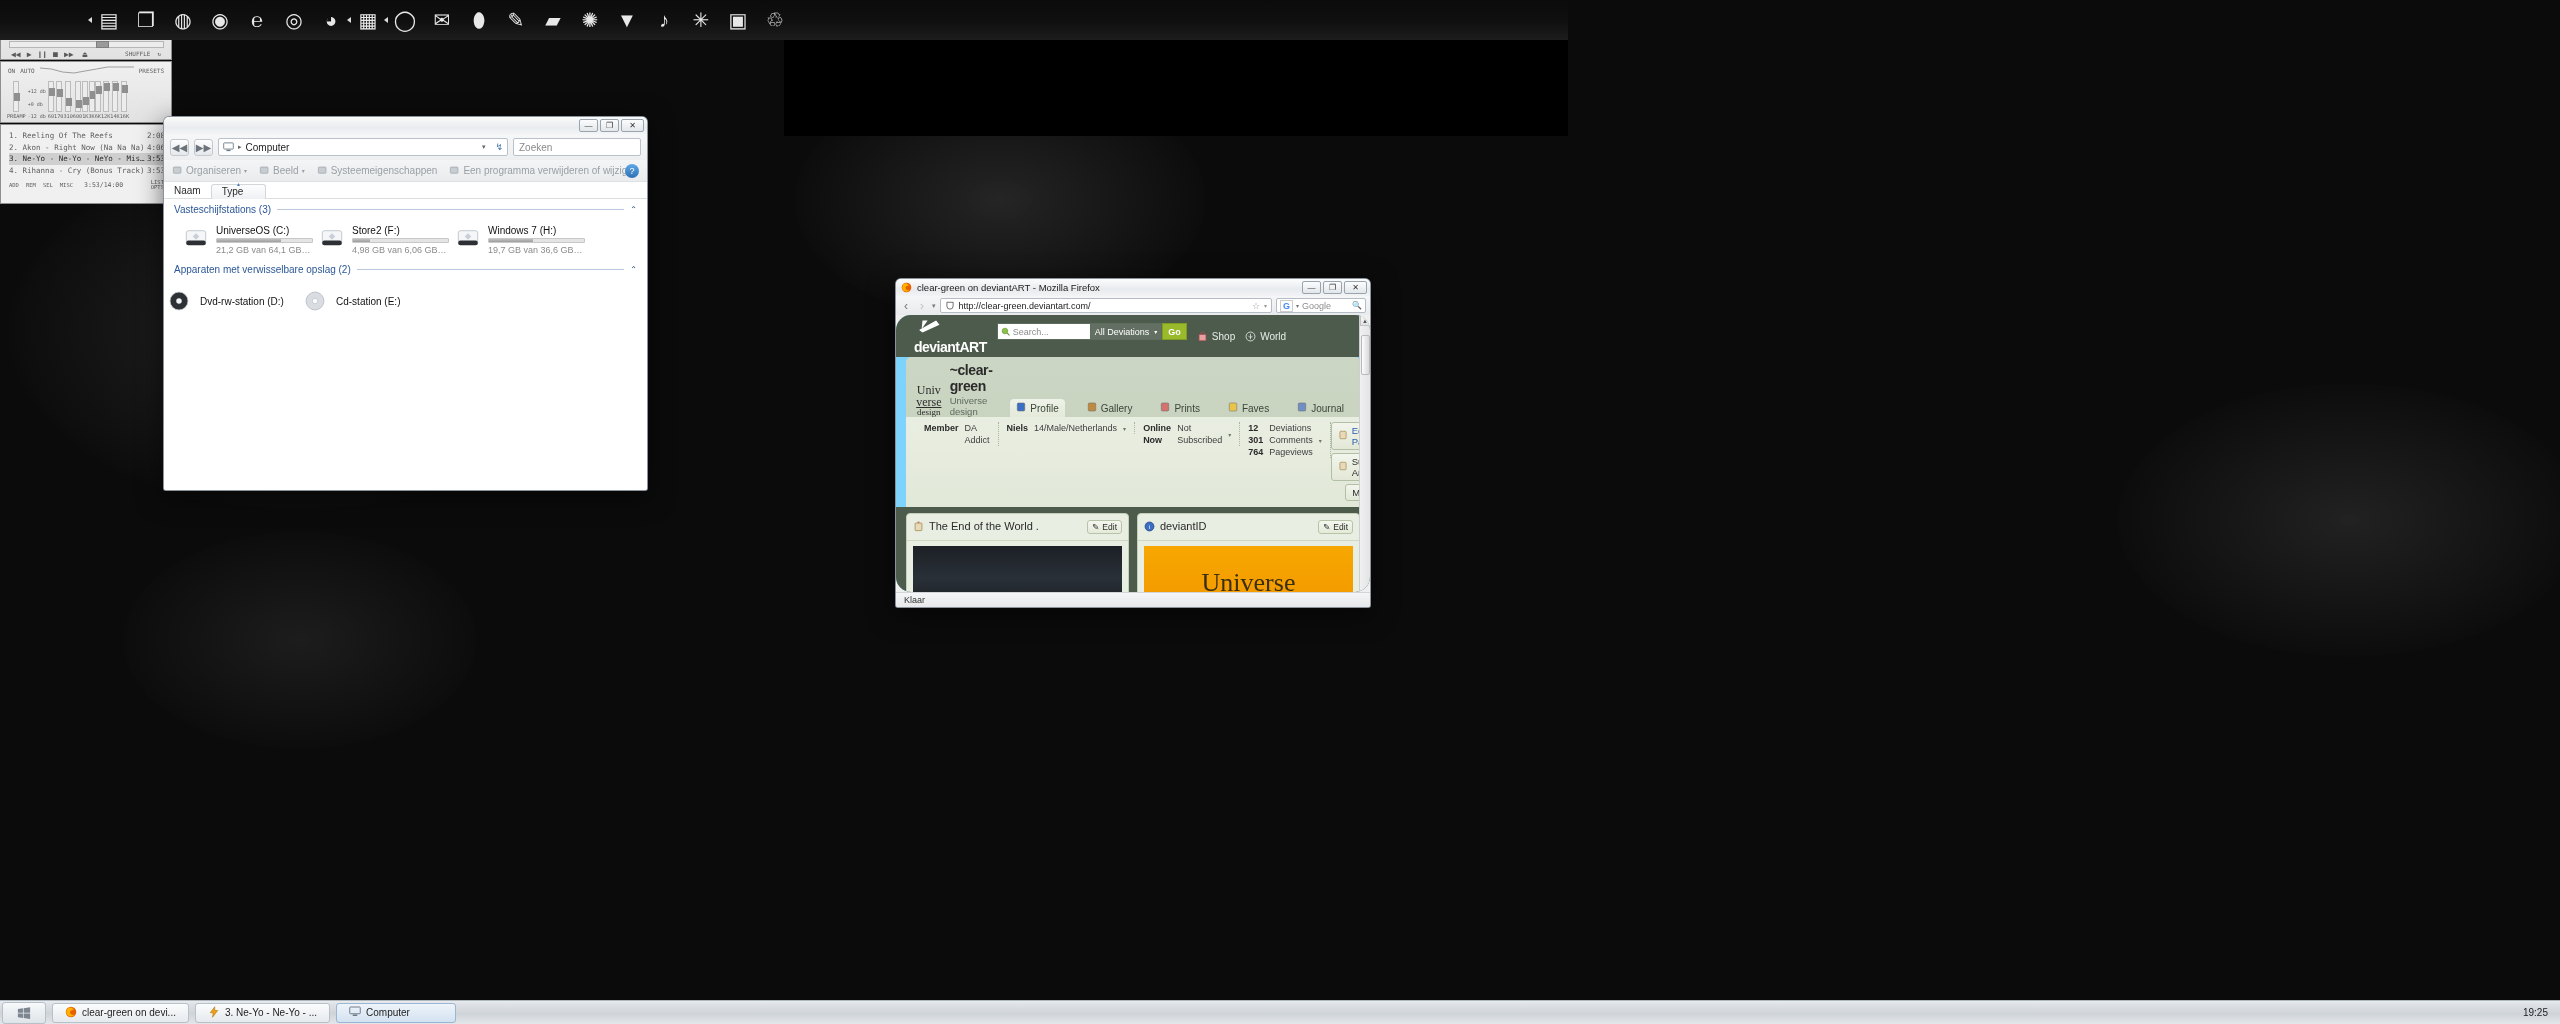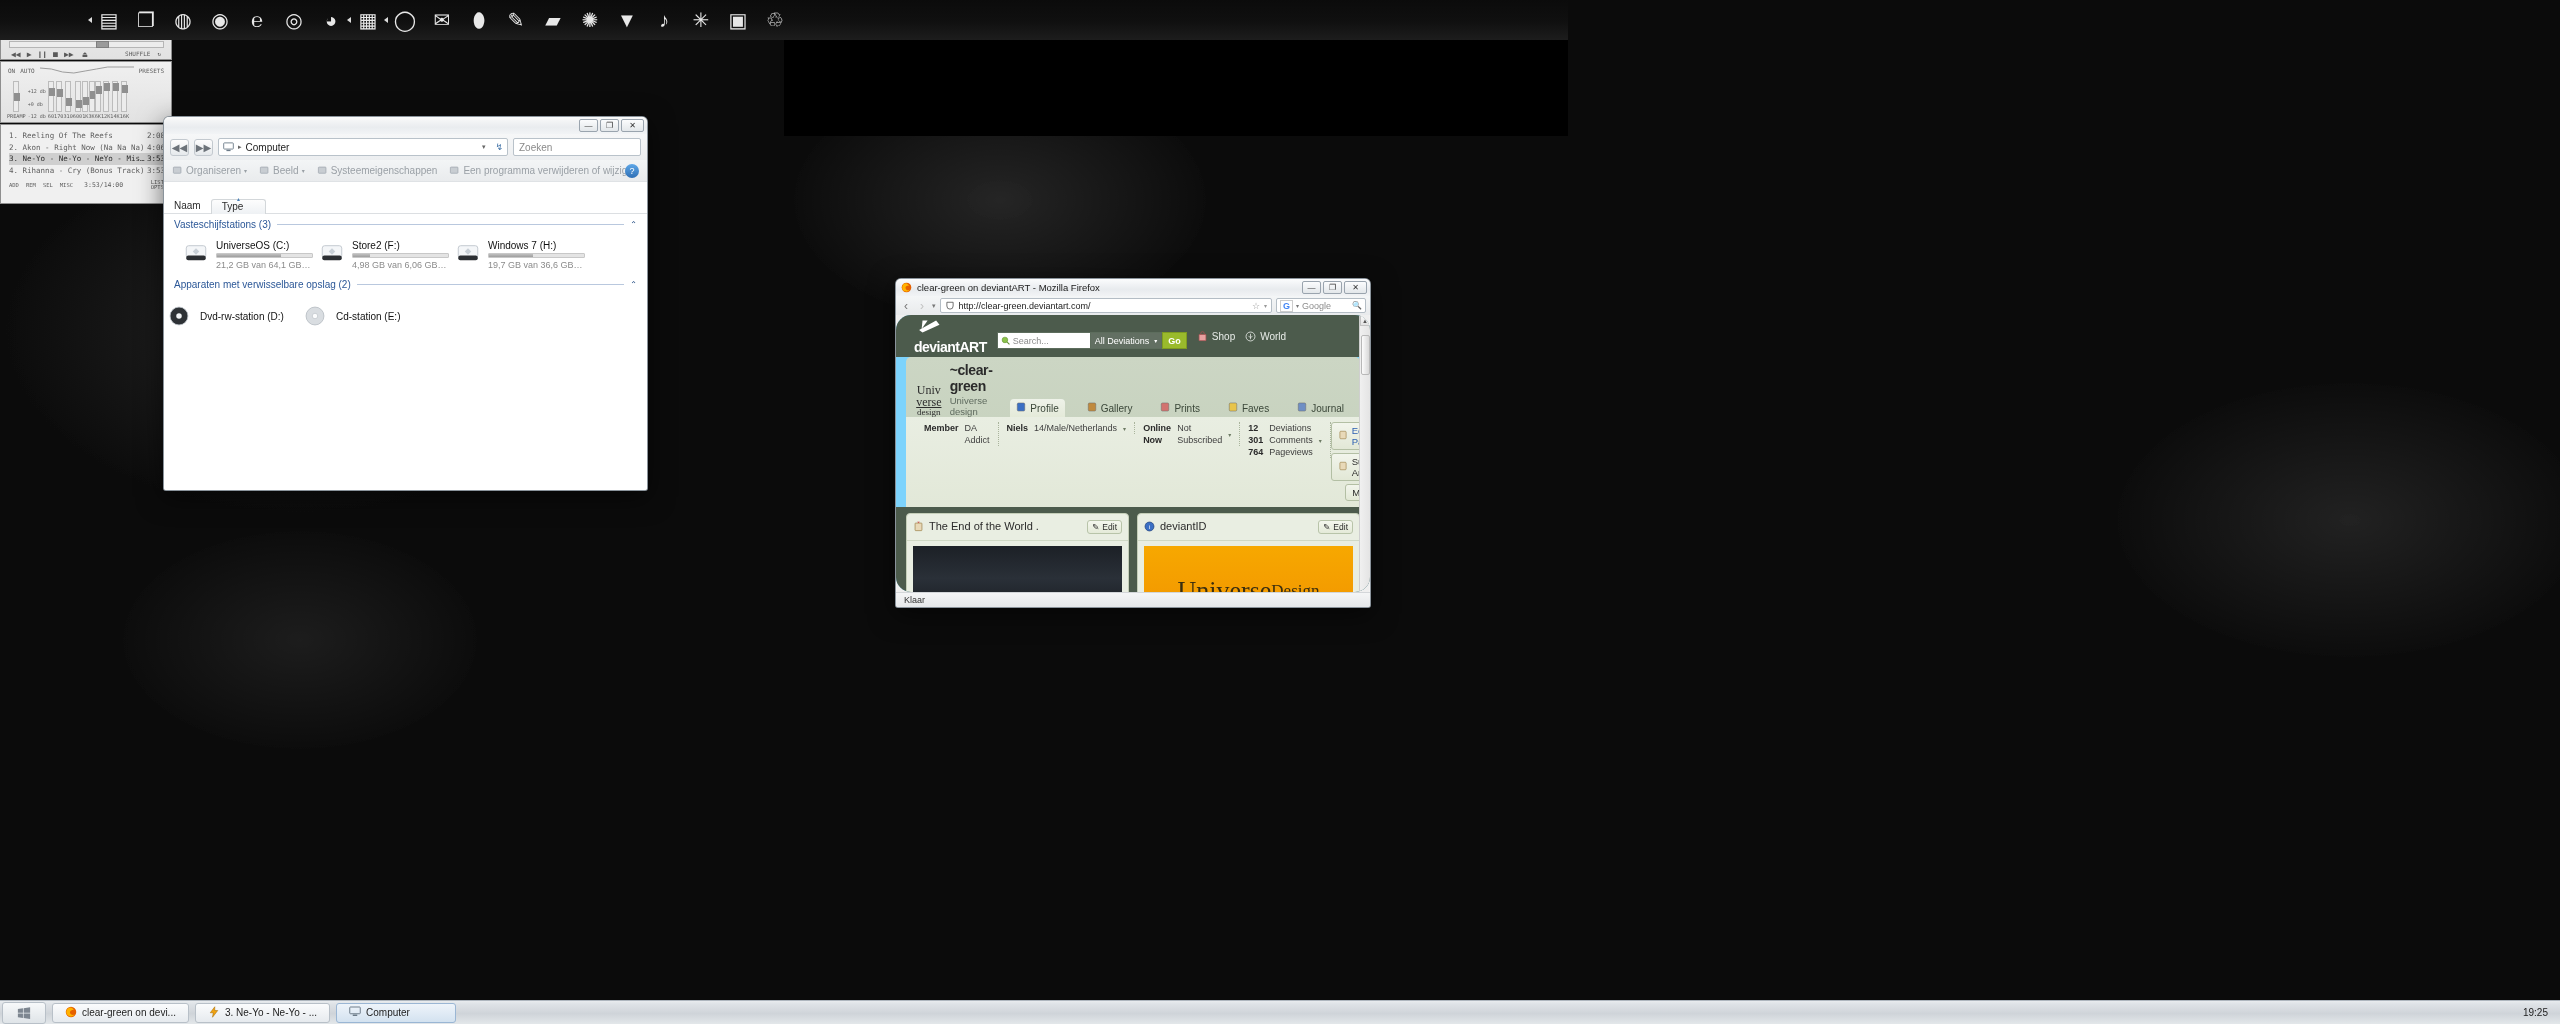--- a/index.html
+++ b/index.html
@@ -119,21 +119,21 @@
   }
   .tb-item{ display:flex; align-items:center; gap:3px; cursor:pointer; white-space:nowrap; }
   .tb-ico{ width:11px;height:11px;display:inline-block; }
   .caret{ font-size:6px; color:#9aa0a6; }
   .help-circle{
     position:absolute; right:8px; top:4px; width:14px;height:14px;border-radius:50%;
     background:linear-gradient(180deg,#5fa8e8,#2f6fb5); color:#fff;font-size:9px;
     display:flex;align-items:center;justify-content:center;cursor:pointer;
   }
   .exp-colhdr{
-    height:32px; display:flex; align-items:flex-end;
+    height:17px; display:flex; align-items:flex-end;
     background:#fff; border-bottom:1px solid #dcdfe2;
     padding-left:8px; font-size:10px; color:#2b2b2b;
   }
   .col{ padding:2px 10px 2px 2px; position:relative; cursor:pointer; }
   .col.active{
     background:linear-gradient(180deg,#fdfdfd,#eef1f4);
     border:1px solid #d3d7da; border-bottom:none; border-radius:3px 3px 0 0;
     padding:1px 22px 2px 10px; margin-bottom:-1px;
   }
   .col.active:after{
@@ -201,21 +201,21 @@
   .ff-status{
     height:15px; background:linear-gradient(180deg,#f4f5f6,#e6e8ea);
     border-top:1px solid #d3d6d9; font-size:9px; color:#333;
     display:flex; align-items:center; padding-left:8px;
   }
 
   
   .da-head{ height:42px; display:flex; align-items:center; padding-left:18px; gap:10px; background:#4c5b4c; }
   .da-logo{ color:#fff; }
   .da-logo .word{ font-family:"Liberation Sans", sans-serif; font-weight:bold; font-size:14px; letter-spacing:-.5px; }
-  .da-searchwrap{ display:flex; align-items:flex-end; height:26px; }
+  .da-searchwrap{ display:flex; align-items:flex-start; height:26px; }
   .da-search{
     width:94px;height:17px;background:#fff;border:1px solid #5d6d5d;
     display:flex;align-items:center;gap:3px;padding:0 3px;font-size:9px;color:#8c8c8c;
   }
   .da-filter{
     height:17px;background:#626f62;border:1px solid #5d6d5d;border-left:none;
     display:flex;align-items:center;gap:5px;padding:0 4px;font-size:9px;color:#fff;
   }
   .da-go{
     height:17px;background:#9aba2c;border:1px solid #7f9c20;
@@ -267,21 +267,21 @@
     border:1px solid #b8c4a9;border-radius:3px;padding:1px 4px;font-size:8.5px;color:#2b2b2b;cursor:pointer;
   }
   .w-body{ padding:5px 6px 0 6px; }
   .w-img-dark{
     height:72px;
     background:linear-gradient(180deg,#1c2026 0%,#2a3038 45%,#14181d 100%);
   }
   .w-img-orange{
     height:90px; background:linear-gradient(180deg,#f7a800,#f09000);
     display:flex;align-items:center;justify-content:center;
-    font-family:"Liberation Serif", serif; font-size:26px; color:#3a2e10; flex-direction:row; line-height:.95;
+    font-family:"Liberation Serif", serif; font-size:26px; color:#3a2e10; flex-direction:column; line-height:.95;
   }
   .w-img-orange .d2{ font-size:17px; }
 
   
   #winamp{ left:1390px; top:395px; width:172px; height:207px; background:transparent;
            border:none; box-shadow:none; z-index:28; }
   .wa-panel{
     background:linear-gradient(180deg,#f0f0f0,#e2e2e2);
     border:1px solid #8f8f8f; position:relative;
     font-family:"DejaVu Sans Mono", monospace;

